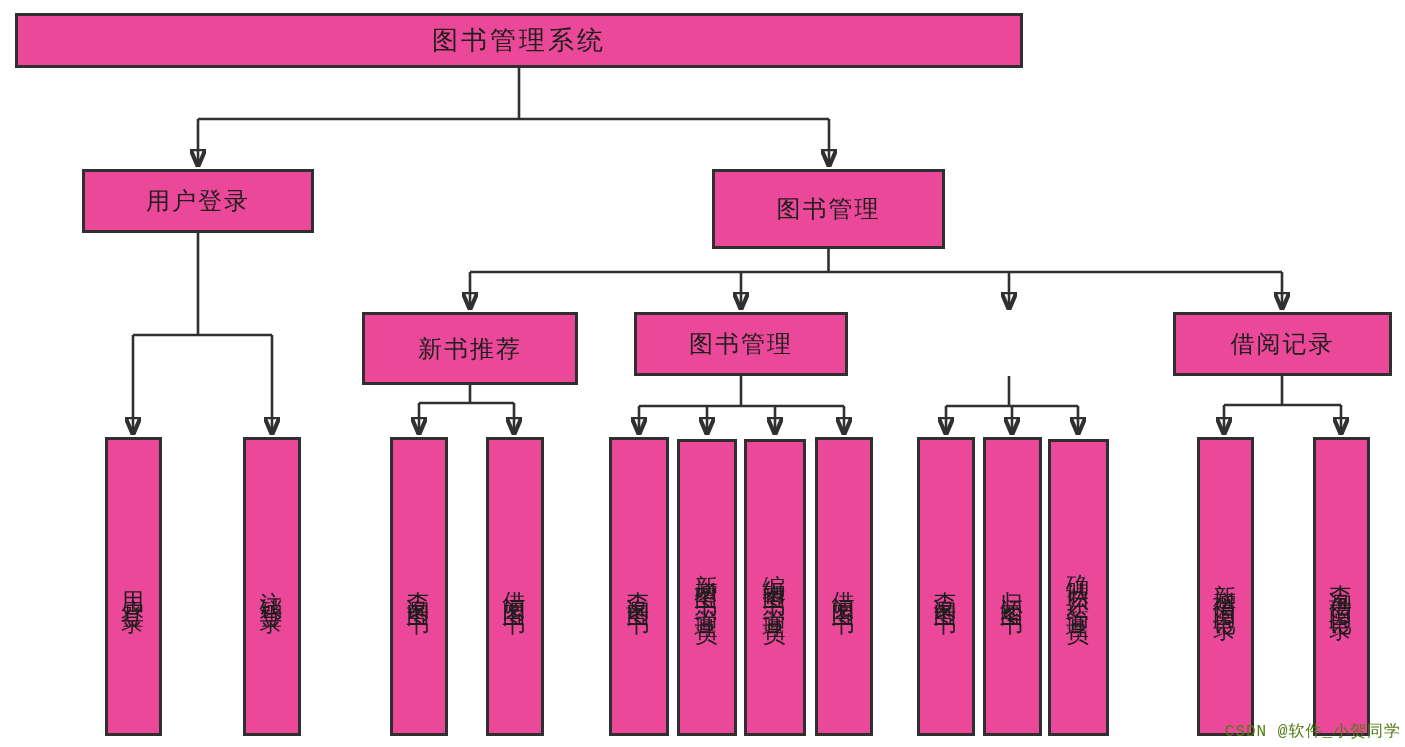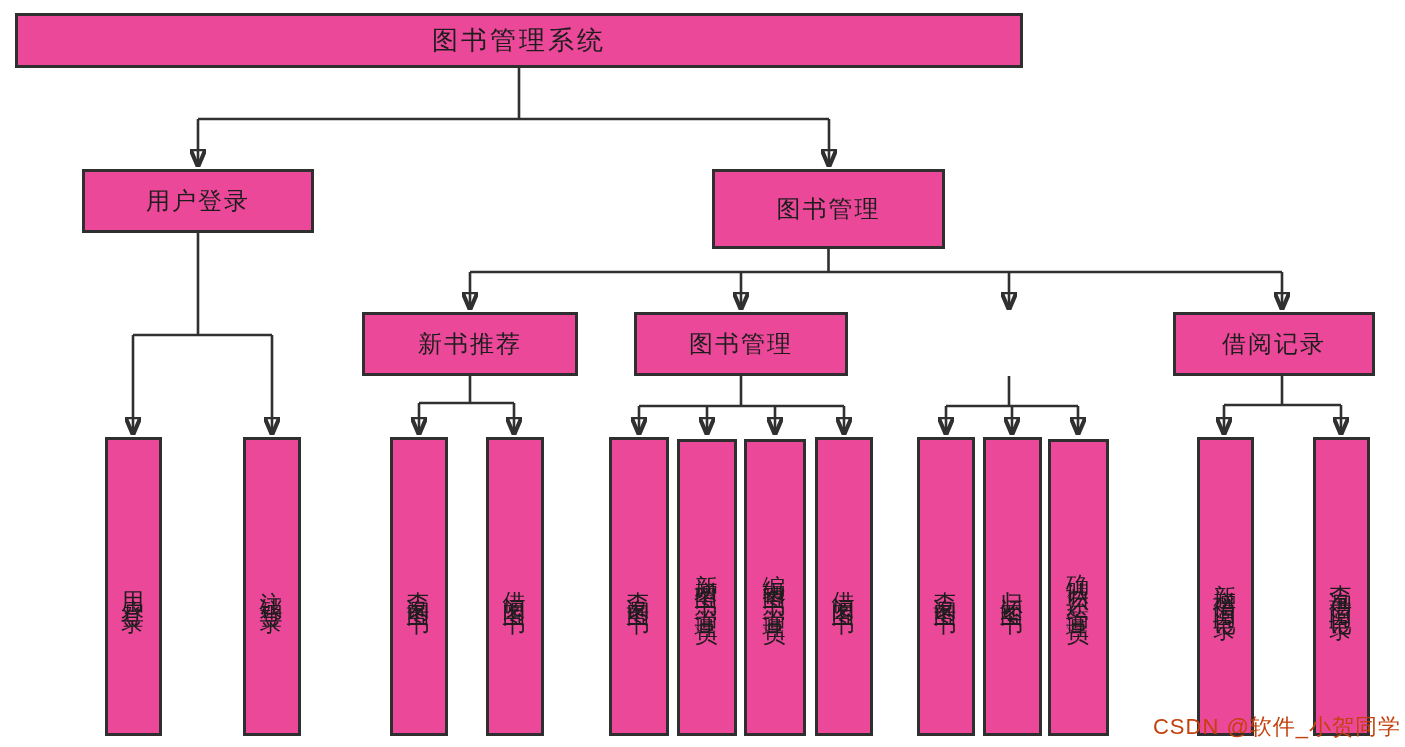--- a/index.html
+++ b/index.html
@@ -49,23 +49,24 @@
     writing-mode: vertical-rl;
     font-size: 23px;
     letter-spacing: 7px;
     white-space: normal;
   }
   .watermark {
     position: absolute;
     right: 4px;
     bottom: 5px;
     z-index: 3;
-    color: #c2410c;
-    font-size: 22px;
+    color: #4d7c0f;
+    font-size: 16px;
     letter-spacing: 1px;
+    font-family: Liberation Mono, monospace;
   }
 </style>
 </head>
 <body>
 
 <div class="stage">
 
   <svg class="wires" width="1405" height="747" viewBox="0 0 1405 747">
     <defs>
       <marker id="arrow" viewBox="0 0 10 10" refX="10" refY="5" markerWidth="7" markerHeight="6" preserveAspectRatio="none" orient="auto">
@@ -110,27 +111,27 @@
     <span>图书管理系统</span>
   </div>
 
   <div class="node" style="left:82px;top:169px;width:232px;height:64px">
     <span>用户登录</span>
   </div>
   <div class="node" style="left:712px;top:169px;width:233px;height:80px">
     <span>图书管理</span>
   </div>
 
-  <div class="node" style="left:362px;top:312px;width:216px;height:64px">
+  <div class="node" style="left:362px;top:312px;width:216px;height:73px">
     <span>新书推荐</span>
   </div>
   <div class="node" style="left:634px;top:312px;width:214px;height:64px">
     <span>图书管理</span>
   </div>
-  <div class="node" style="left:1173px;top:312px;width:202px;height:64px">
+  <div class="node" style="left:1173px;top:312px;width:219px;height:64px">
     <span>借阅记录</span>
   </div>
 
   <div class="node vnode" style="left:105px;top:437px;width:57px;height:299px">
     <span>用户登录</span>
   </div>
   <div class="node vnode" style="left:243px;top:437px;width:58px;height:299px">
     <span>注销登录</span>
   </div>
 

